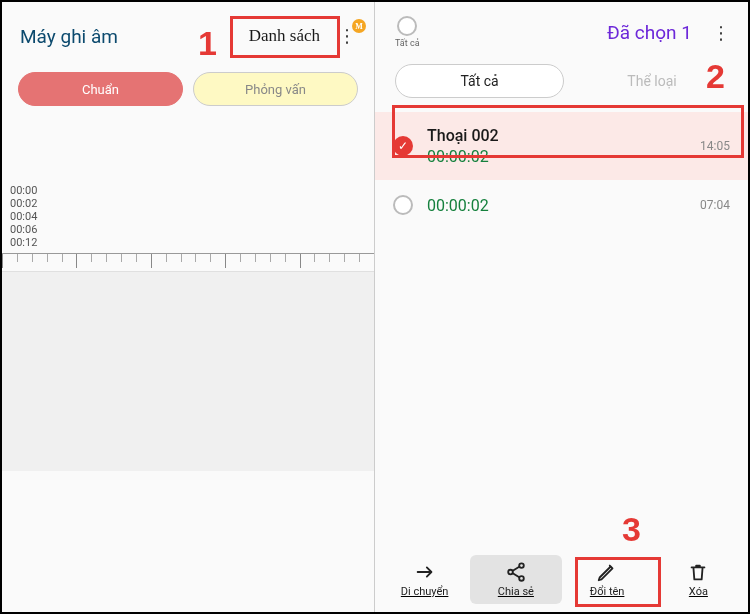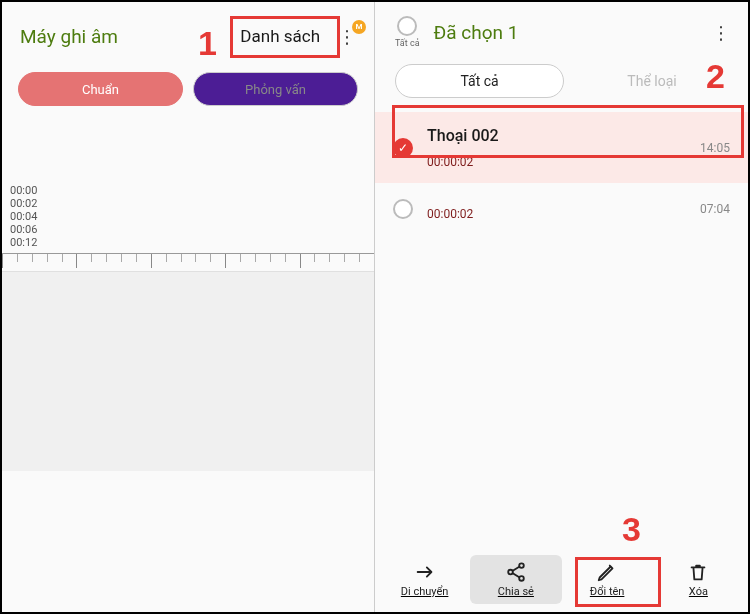--- a/index.html
+++ b/index.html
@@ -28,26 +28,27 @@
     
     .left-header {
       display: flex;
       align-items: center;
       justify-content: space-between;
       padding: 18px 14px 10px 18px;
     }
     .left-title {
       font-size: 19px;
       font-weight: 400;
-      color: #4d7c0f;
+      color: #0c4a6e;
     }
     .left-header-right {
       display: flex;
       align-items: center;
       gap: 0;
+      font-family: Liberation Serif, serif;
     }
     .list-label {
       font-size: 17px;
       color: #1a1a1a;
       padding: 6px 12px;
     }
     .menu-dots {
       font-size: 18px;
       color: #333;
       padding: 0 4px 0 6px;
@@ -72,21 +73,21 @@
     .mode-row {
       display: flex;
       gap: 10px;
       padding: 10px 16px 18px 16px;
     }
     .mode-btn {
       flex: 1;
       height: 34px;
       border-radius: 17px;
       border: 1px solid #ccc;
-      background: #4c1d95;
+      background: #fef9c3;
       font-size: 13px;
       color: #888;
       display: flex;
       align-items: center;
       justify-content: center;
       cursor: pointer;
     }
     .mode-btn.active {
       background: #e57373;
       border-color: #e57373;
@@ -137,22 +138,23 @@
       border-radius: 50%;
       border: 2px solid #bbb;
       background: #fff;
     }
     .select-all-label {
       font-size: 9px;
       color: #666;
     }
     .selected-title {
       font-size: 19px;
-      color: #4d7c0f;
+      color: #6d28d9;
       flex: 1;
+      text-align: right;
     }
     .filter-row {
       display: flex;
       align-items: center;
       gap: 12px;
       padding: 8px 20px 14px 20px;
     }
     .filter-pill {
       flex: 1.1;
       height: 34px;
@@ -191,23 +193,23 @@
       color: #fff;
       font-size: 12px;
     }
     .rec-info { flex: 1; }
     .rec-name {
       font-size: 16px;
       color: #1a1a1a;
       font-weight: 500;
     }
     .rec-duration {
-      font-size: 12px;
-      color: #7f1d1d;
-      margin-top: 10px;
+      font-size: 16px;
+      color: #15803d;
+      margin-top: 2px;
     }
     .rec-time {
       font-size: 12px;
       color: #888;
     }
     .bottom-actions {
       position: absolute;
       bottom: 0;
       left: 0;
       right: 0;

